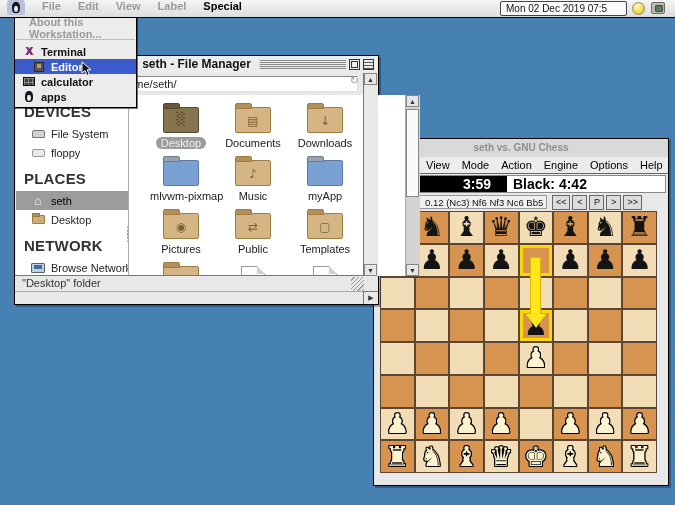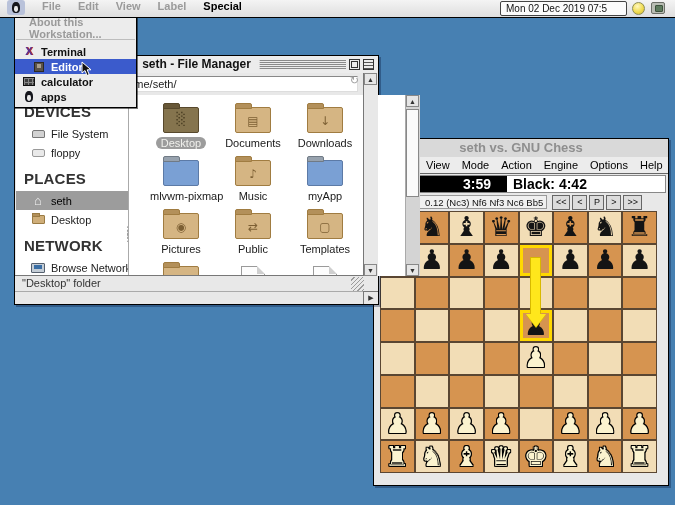--- a/index.html
+++ b/index.html
@@ -111,21 +111,21 @@
              font-size:11px;color:#333;line-height:15px;padding-left:7px;}
   .grip{background:repeating-linear-gradient(135deg,#e8e8e8 0 2px,#9a9a9a 2px 3px);}
   #fm-statgrip{right:14px;bottom:13px;width:13px;height:14px;}
   #fm-bottomstrip{left:0;right:14px;bottom:0;height:12px;background:#e8e8e8;border-top:1px solid #aaa;}
   #fm-corner{right:0;bottom:0;width:14px;height:12px;background:#e8e8e8;border-left:1px solid #777;border-top:1px solid #777;
              font-size:7px;color:#333;text-align:center;line-height:11px;}
 
   
   #chess{left:373px;top:138px;width:296px;height:348px;z-index:10;}
   #ch-titlebar{left:0;top:0;right:0;height:18px;background:#d9d9d9;border-bottom:1px solid #555;
-               text-align:center;font-size:13px;font-weight:bold;color:#8e8e8e;line-height:18px;}
+               text-align:center;font-size:10px;font-weight:bold;color:#8e8e8e;line-height:18px;}
   #ch-menubar{left:0;top:18px;right:0;height:17px;background:#ececec;border-bottom:1px solid #666;
               display:flex;align-items:center;padding-left:52px;box-sizing:border-box;}
   .ch-menu{font-size:11px;color:#000;margin-right:12px;white-space:nowrap;}
   #ch-clockrow{left:2px;top:36px;right:2px;height:18px;display:flex;border:1px solid #888;box-sizing:border-box;background:#fff;}
   #ch-wclock{width:130px;background:#000;color:#fff;font-size:14px;font-weight:bold;line-height:16px;
              text-align:right;padding-right:16px;box-sizing:border-box;}
   #ch-bclock{flex:1;background:#fff;color:#000;font-size:14px;font-weight:bold;line-height:16px;padding-left:6px;}
   #ch-moverow{left:2px;top:55px;right:2px;height:16px;display:flex;align-items:center;}
   #ch-moves{flex:1;height:14px;background:#f0f0f0;border:1px solid #999;font-size:9.5px;color:#111;
             line-height:13px;padding-left:48px;white-space:nowrap;overflow:hidden;box-sizing:border-box;}

